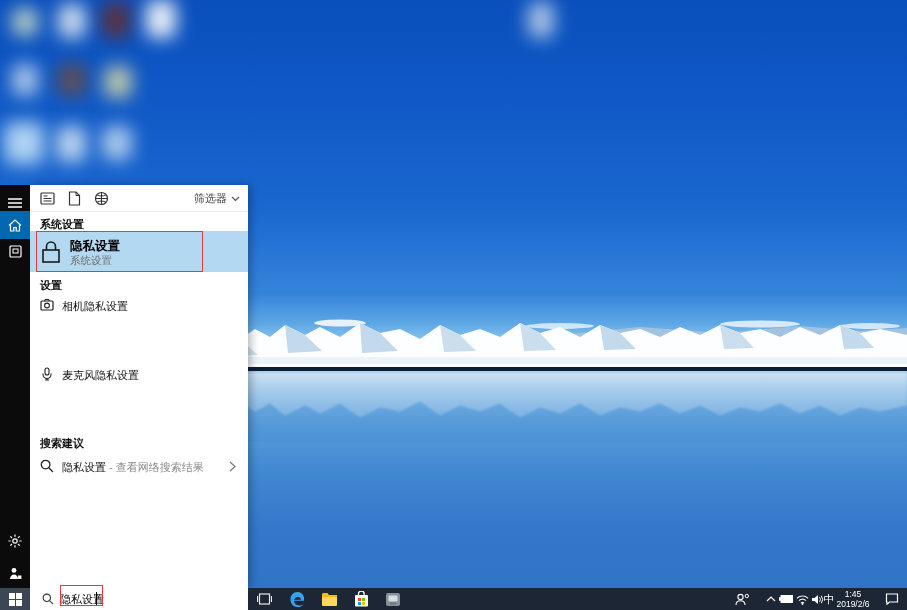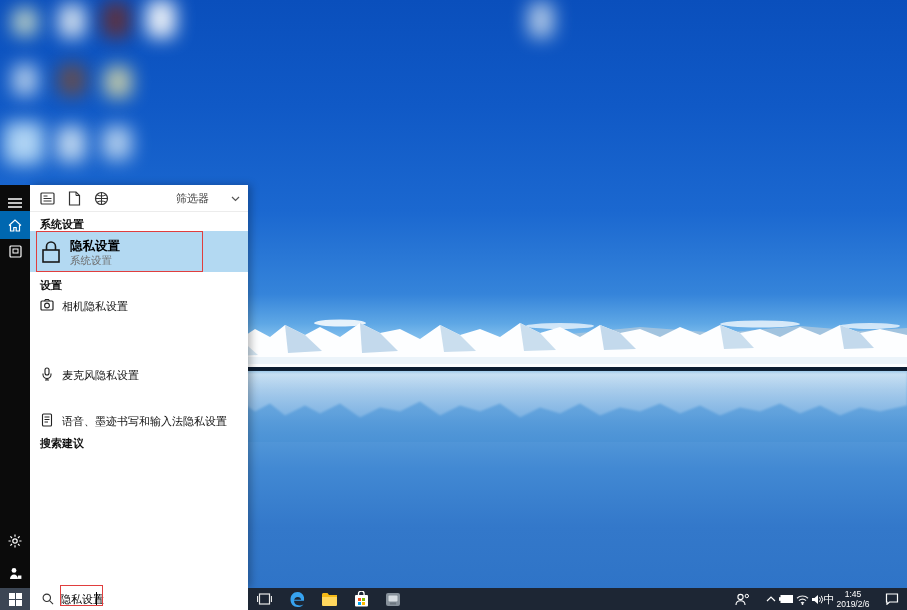--- a/index.html
+++ b/index.html
@@ -20,21 +20,21 @@
   .refl-fade { position:absolute; left:0; top:372px; width:907px; height:70px;
     background:linear-gradient(180deg, rgba(127,181,226,0) 0%, rgba(91,158,219,.55) 60%, rgba(75,146,213,.95) 100%); }
 
   
   .rail { position:absolute; left:0; top:185px; width:30px; height:403px; background:#0b0b0b; z-index:6; }
   .rail-btn { position:absolute; left:0; width:30px; height:28px; display:flex; align-items:center; justify-content:center; color:#fff; }
   .panel { position:absolute; left:30px; top:185px; width:218px; height:403px; background:#fff; z-index:5;
     box-shadow:3px 0 8px rgba(0,0,0,.28); }
   .phdr { position:absolute; left:0; top:0; width:218px; height:27px; border-bottom:1px solid #ececec; }
   .phdr-ic { position:absolute; top:6px; width:15px; height:15px; }
-  .filters { position:absolute; right:8px; top:6px; font-size:11px; color:#3c3c3c; display:flex; align-items:center; gap:22px; }
+  .filters { position:absolute; right:8px; top:6px; font-size:11px; color:#3c3c3c; display:flex; align-items:center; gap:4px; }
   .sec-label { position:absolute; left:10px; font-size:11px; font-weight:bold; color:#111; }
   .bm-row { position:absolute; left:0; top:46px; width:218px; height:41px; background:#b3d9f2; }
   .bm-title { position:absolute; left:40px; top:7px; font-size:12.5px; font-weight:bold; color:#000; }
   .bm-sub { position:absolute; left:40px; top:23px; font-size:10.5px; color:#6d6d6d; }
   .item-row { position:absolute; left:0; width:218px; height:23px;text-decoration:underline; }
   .item-row .ic { position:absolute; left:10px; top:4px; width:14px; height:14px; }
   .item-row .lbl { position:absolute; left:32px; top:5px; font-size:11px; color:#111; white-space:nowrap; }
   .sug-hint { color:#8a8a8a; }
   .chev-r { position:absolute; right:12px; top:6px; }
 
@@ -182,30 +182,33 @@
         </svg>
       <span class="lbl">相机隐私设置</span>
     </div>
     <div class="item-row" style="top:178px">
       <svg class="ic" width="14" height="14" viewBox="0 0 14 14">
           <rect x="5" y="1" width="4" height="7" rx="2" stroke="#222" stroke-width="1.1" fill="none"></rect>
           <path d="M3 6.5v1a4 4 0 0 0 8 0v-1M7 11.5V13M5 13h4" stroke="#222" stroke-width="1.1" fill="none"></path>
         </svg>
       <span class="lbl">麦克风隐私设置</span>
     </div>
-    <div class="item-row" style="top:224px">
-      <svg class="ic" width="14" height="14" viewBox="0 0 14 14">
-          <rect x="2.5" y="1" width="9" height="12" rx="1" stroke="#222" stroke-width="1.1" fill="none"></rect>
-          <path d="M4.5 4h5M4.5 6.5h5M4.5 9h3.5" stroke="#222" stroke-width="1"></path>
-        </svg>
-      <span class="lbl">语音、墨迹书写和输入法隐私设置</span>
-    </div>
 
     <div class="sec-label" style="top:251px">搜索建议</div>
 
+    <div class="item-row" style="top:270px">
+      <svg class="ic" width="13" height="13" viewBox="0 0 13 13">
+          <circle cx="5.2" cy="5.2" r="4" stroke="#222" stroke-width="1.2" fill="none"></circle>
+          <path d="M8.2 8.2 12 12" stroke="#222" stroke-width="1.2"></path>
+        </svg>
+      <span class="lbl"><span>隐私设置</span> <span class="sug-hint">- 查看网络搜索结果</span></span>
+      <svg class="chev-r" width="7" height="11" viewBox="0 0 7 11">
+          <path d="M1 1l5 4.5L1 10" stroke="#777" stroke-width="1.2" fill="none"></path>
+        </svg>
+    </div>
   </div>
 
   <div class="taskbar">
     <div class="startbtn">
       <svg width="13" height="13" viewBox="0 0 13 13">
         <rect x="0" y="0" width="6" height="6" fill="#fff"></rect>
           <rect x="7" y="0" width="6" height="6" fill="#fff"></rect>
         <rect x="0" y="7" width="6" height="6" fill="#fff"></rect>
           <rect x="7" y="7" width="6" height="6" fill="#fff"></rect>
       </svg>

